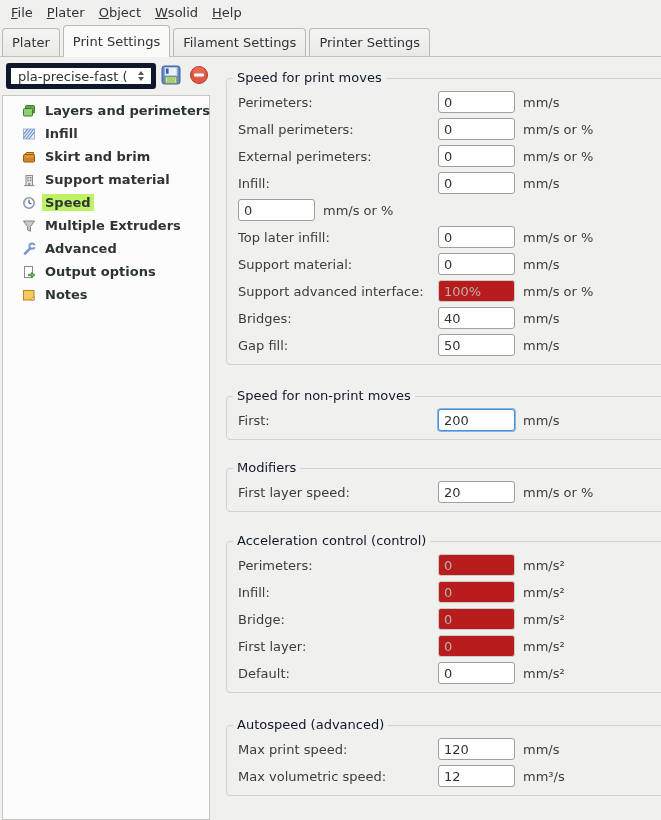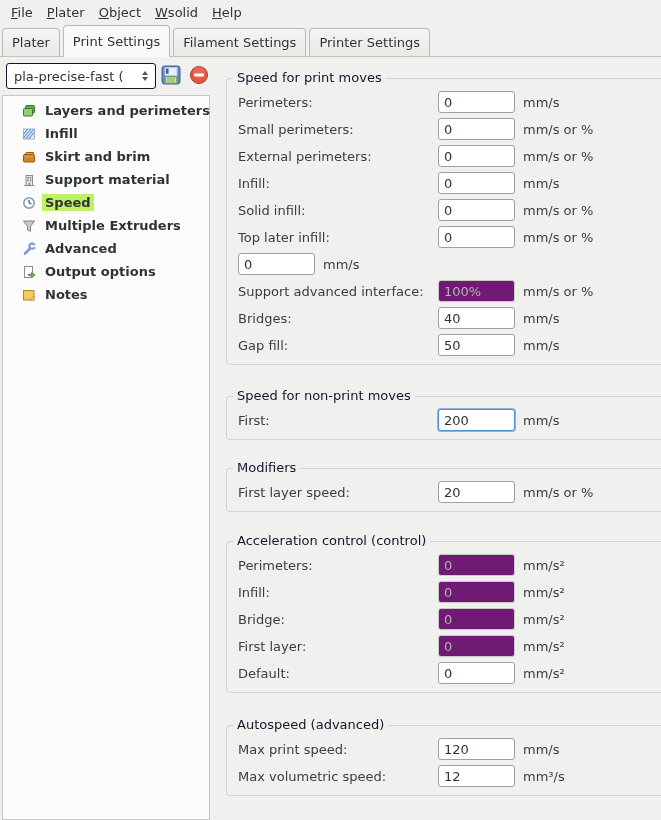--- a/index.html
+++ b/index.html
@@ -17,21 +17,21 @@
     border-bottom:1px solid #c2c2bf;position:relative;box-sizing:border-box;}
   .tab{height:27px;line-height:27px;padding:0 9px;margin-right:3px;
     background:linear-gradient(#f4f4f2,#e9e9e6);
     border:1px solid #b9b9b6;border-bottom:none;border-radius:4px 4px 0 0;
     white-space:nowrap;position:relative;z-index:1;}
   .tab.active{height:31px;line-height:31px;background:#fafaf9;
     margin-bottom:-1px;z-index:3;}
 
   
   .combo{position:absolute;left:6px;top:63px;width:150px;height:26px;
-    background:#ffffff;border:1px solid #0f172a;border-radius:3px;
+    background:#ffffff;border:5px solid #0f172a;border-radius:3px;
     box-sizing:border-box;display:flex;align-items:center;}
   .combo-text{flex:1;padding-left:7px;white-space:nowrap;overflow:hidden;}
   .combo-arrows{width:20px;display:flex;flex-direction:column;align-items:center;
     justify-content:center;gap:2px;}
   .arr-up{width:0;height:0;border-left:3.5px solid transparent;
     border-right:3.5px solid transparent;border-bottom:4px solid #55575a;}
   .arr-down{width:0;height:0;border-left:3.5px solid transparent;
     border-right:3.5px solid transparent;border-top:4px solid #55575a;}
   .icon-btn{position:absolute;top:64px;width:22px;height:22px;cursor:default;}
   .save-btn{left:160px;}
@@ -57,21 +57,21 @@
   .g3{margin-top:28px;}
   .g4{margin-top:29px;}
   .g5{margin-top:32px;}
   .row{display:flex;align-items:center;height:22px;margin-bottom:5px;}
   .row:last-child{margin-bottom:0;}
   .row-label{width:200px;color:#3b3d3a;white-space:nowrap;}
   .unit{margin-left:8px;color:#3b3d3a;white-space:nowrap;}
   input.val{width:77px;height:22px;box-sizing:border-box;background:#fff;
     border:1px solid #9f9f9c;border-radius:3px;padding:0 5px;
     font:13px "DejaVu Sans","Liberation Sans",sans-serif;color:#2e3436;outline:none;}
-  input.val:disabled{border-color:#c9c9c6;color:#b4b4b1;background:#701a75;}
+  input.val:disabled{border-color:#c9c9c6;color:#b4b4b1;background:#b91c1c;}
   input.val.focused{border-color:#4a90d9;box-shadow:0 0 0 1px #8ab4e8;}
 </style>
 </head>
 <body>
 
 <div class="window">
 
   <div class="menubar">
     <div class="menu-item"><span class="mkey">F</span><span>ile</span></div>
     <div class="menu-item"><span class="mkey">P</span><span>later</span></div>
@@ -222,30 +222,30 @@
         <span class="row-label">External perimeters:</span>
         <input class="val" type="text" value="0" style="">
         <span class="unit">mm/s or %</span>
       </div>
       <div class="row">
         <span class="row-label">Infill:</span>
         <input class="val" type="text" value="0" style="">
         <span class="unit">mm/s</span>
       </div>
       <div class="row">
-        <span class="row-label">Solid infill:</span>
         <input class="val" type="text" value="0" style="">
         <span class="unit">mm/s or %</span>
       </div>
       <div class="row">
         <span class="row-label">Top later infill:</span>
         <input class="val" type="text" value="0" style="">
         <span class="unit">mm/s or %</span>
       </div>
       <div class="row">
+        <span class="row-label">Support material:</span>
         <input class="val" type="text" value="0" style="">
         <span class="unit">mm/s</span>
       </div>
       <div class="row">
         <span class="row-label">Support advanced interface:</span>
         <input class="val" type="text" disabled="" value="100%" style="">
         <span class="unit">mm/s or %</span>
       </div>
       <div class="row">
         <span class="row-label">Bridges:</span>

